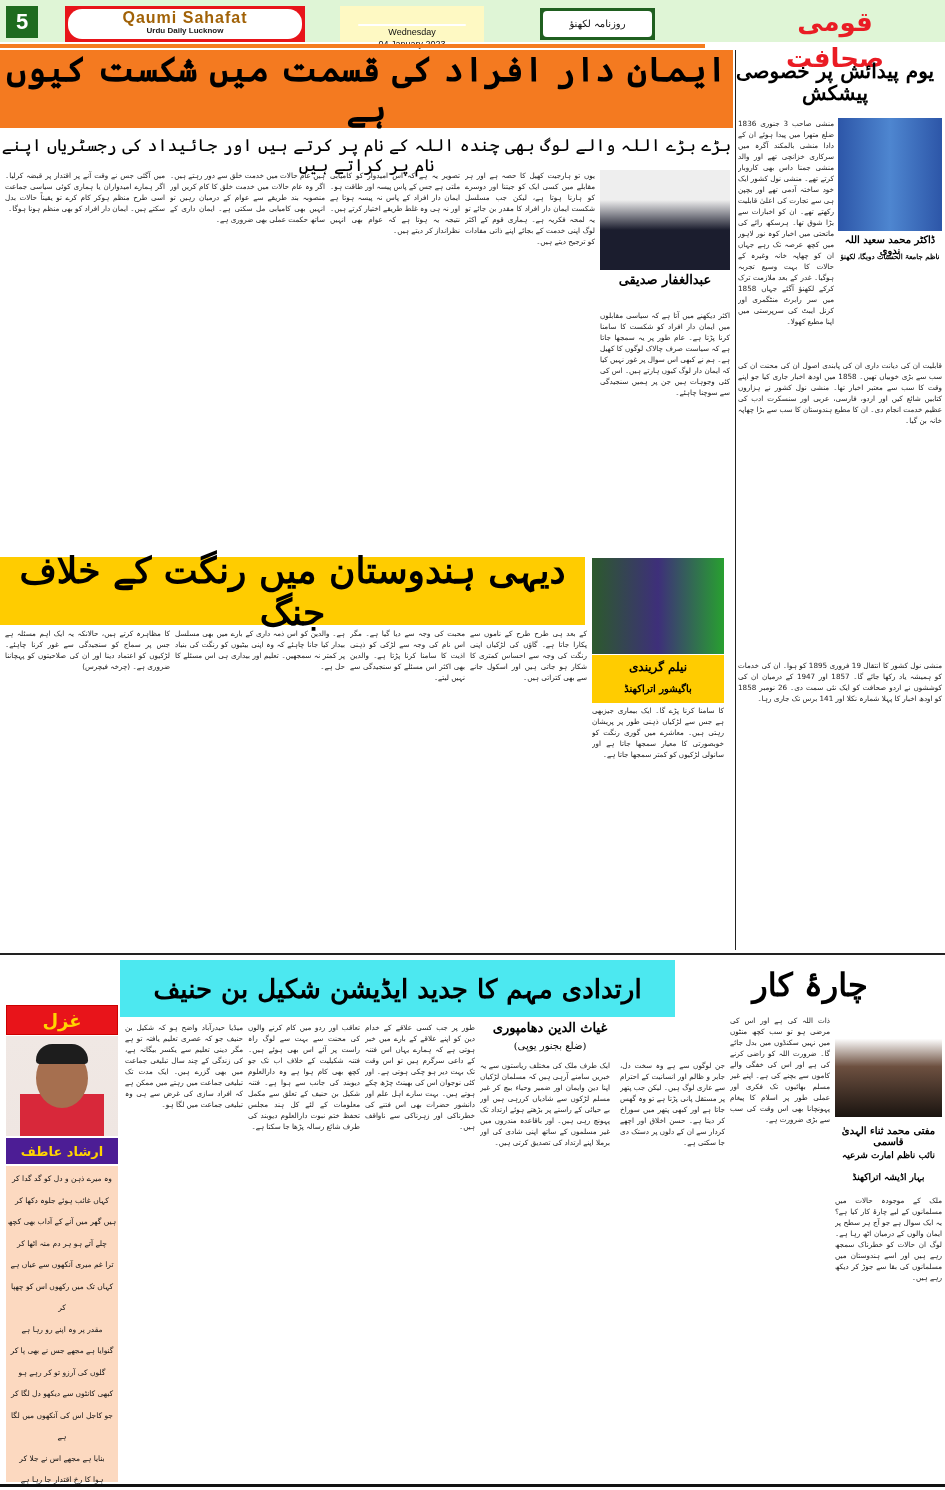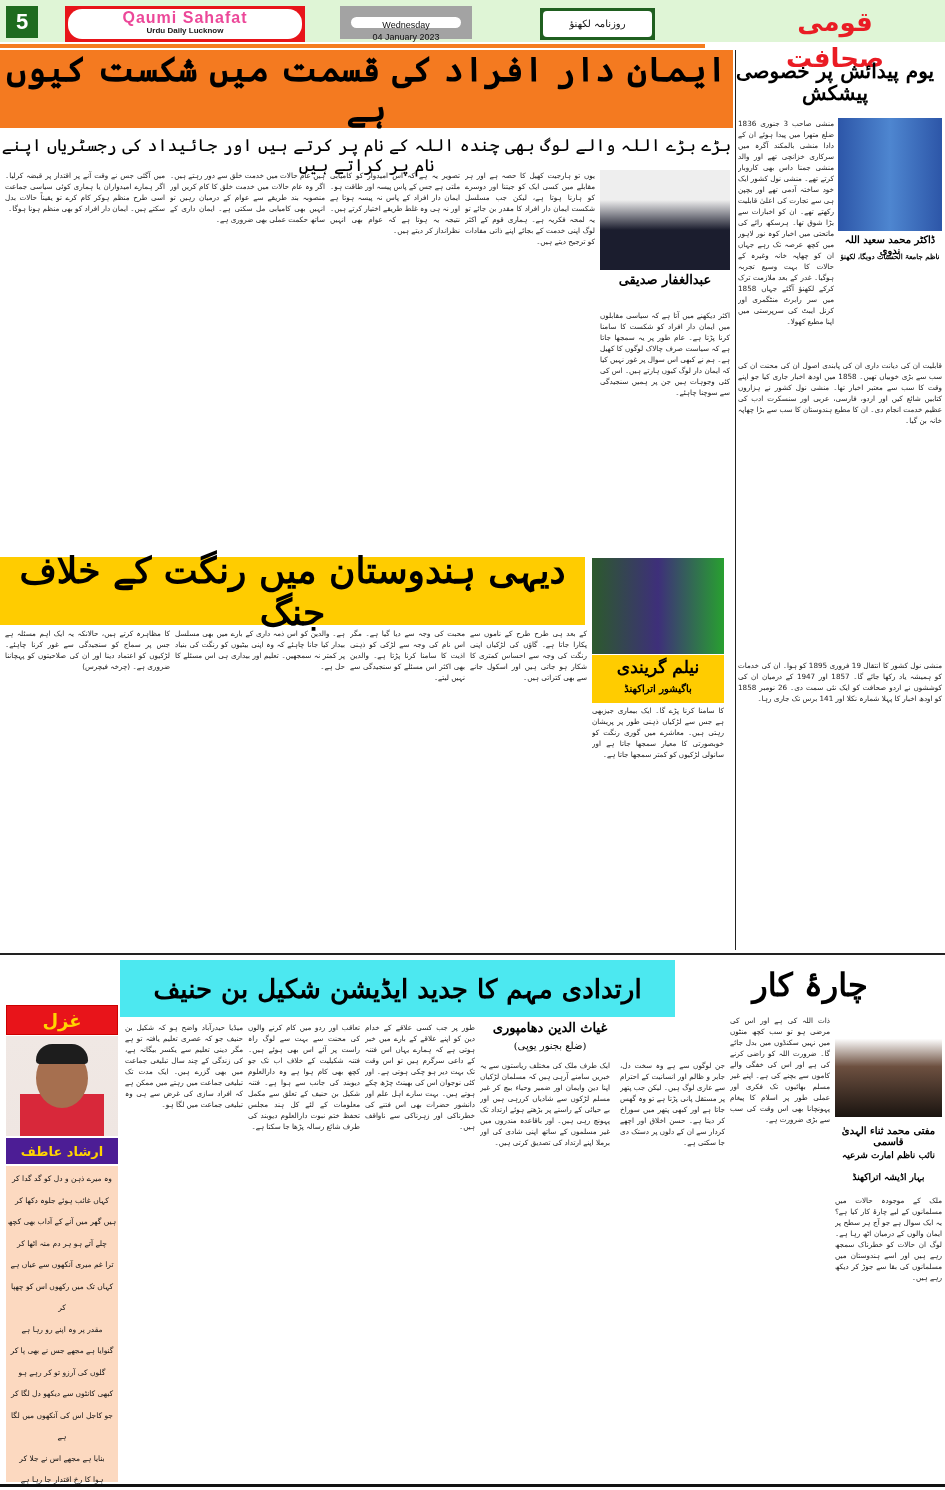--- a/index.html
+++ b/index.html
@@ -3,23 +3,23 @@
 <meta charset="utf-8">
 <style>
 *{box-sizing:border-box;margin:0;padding:0}
 body{width:945px;height:1490px;background:#fff;font-family:"DejaVu Sans",sans-serif;position:relative;overflow:hidden;color:#111}
 .abs{position:absolute}
 
 #mast{left:0;top:0;width:945px;height:42px;background:#dff5d6}
 #pageno{left:6px;top:6px;width:32px;height:32px;background:#1f6b1f;color:#fff;font:bold 22px "Liberation Sans",sans-serif;display:flex;align-items:center;justify-content:center}
 #titlebox{left:65px;top:6px;width:240px;height:36px;background:#e8141a;padding:3px}
 #titlebox .pill{width:100%;height:100%;background:#fff;border-radius:14px;text-align:center}
-#titlebox .t1{font:bold 16px "Liberation Sans",sans-serif;line-height:17px;color:#ec4899;letter-spacing:1px}
+#titlebox .t1{font:bold 16px "Liberation Sans",sans-serif;line-height:17px;color:#a16207;letter-spacing:1px}
 #titlebox .t2{font:bold 8px "Liberation Sans",sans-serif;color:#1a1a1a}
-#datebox{left:340px;top:6px;width:132px;height:33px;background:#a3a3a3;padding:11px}
+#datebox{left:340px;top:6px;width:144px;height:33px;background:#fef9c3;padding:18px}
 #datebox .pill{width:100%;height:100%;background:#fff;border-radius:12px;text-align:center;font:9px "Liberation Sans",sans-serif;line-height:12px;padding-top:2px}
 #urdubox{left:540px;top:8px;width:115px;height:32px;background:#1f5f1f;padding:3px}
 #urdubox .pill{width:100%;height:100%;background:#fff;border-radius:4px;text-align:center;font:10px "DejaVu Serif",serif;line-height:26px;direction:rtl}
 #logo{left:745px;top:4px;width:180px;height:36px;color:#ea1c24;font:bold 26px "DejaVu Sans",sans-serif;direction:rtl;text-align:center;line-height:36px}
 #orange-rule{left:0;top:44px;width:705px;height:4px;background:#f57c20}
 
 .hl{font-family:"DejaVu Serif",serif;direction:rtl;text-align:center;color:#000;font-weight:bold;display:flex;align-items:center;justify-content:center}
 #hl1{left:0;top:50px;width:733px;height:78px;background:#f47a20;font-size:34px}
 #hl1sub{left:0;top:140px;width:733px;height:30px;font-size:17px;font-weight:normal}
 #hl2{left:0;top:557px;width:585px;height:68px;background:#ffcc00;font-size:36px}
@@ -80,21 +80,21 @@
 <div class="abs photo" style="left:838px;top:118px;width:104px;height:113px;background:linear-gradient(90deg,#2d56a8,#4e86d0 50%,#2d56a8)"></div>
 <div class="abs cap" style="left:836px;top:234px;width:108px;height:18px;font-size:10px">ڈاکٹر محمد سعید اللہ ندوی</div>
 <div class="abs cap" style="left:836px;top:252px;width:108px;height:14px;font-size:7px">ناظم جامعۃ الحسنات دوبگا، لکھنؤ</div>
 <div class="abs col" style="left:738px;top:360px;width:204px;height:300px">قابلیت ان کی دیانت داری ان کی پابندی اصول ان کی محنت ان کی سب سے بڑی خوبیاں تھیں۔ 1858 میں اودھ اخبار جاری کیا جو اپنے وقت کا سب سے معتبر اخبار تھا۔ منشی نول کشور نے ہزاروں کتابیں شائع کیں اور اردو، فارسی، عربی اور سنسکرت ادب کی عظیم خدمت انجام دی۔ ان کا مطبع ہندوستان کا سب سے بڑا چھاپہ خانہ بن گیا۔</div>
 <div class="abs col" style="left:738px;top:660px;width:204px;height:290px">منشی نول کشور کا انتقال 19 فروری 1895 کو ہوا۔ ان کی خدمات کو ہمیشہ یاد رکھا جائے گا۔ 1857 اور 1947 کے درمیان ان کی کوششوں نے اردو صحافت کو ایک نئی سمت دی۔ 26 نومبر 1858 کو اودھ اخبار کا پہلا شمارہ نکلا اور 141 برس تک جاری رہا۔</div>
 <div class="abs rule" style="left:735px;top:50px;width:1px;height:900px"></div>
 
 <div id="hl2" class="abs hl">دیہی ہندوستان میں رنگت کے خلاف جنگ</div>
 <div class="abs photo" style="left:592px;top:558px;width:132px;height:96px;background:linear-gradient(90deg,#2c5a2c,#3e2f7a 50%,#28a030)"></div>
 <div class="abs" style="left:592px;top:655px;width:132px;height:48px;background:#ffcc00">
-  <div class="cap" style="font-size:17px;line-height:24px">نیلم گریندی</div>
+  <div class="cap" style="font-size:12px;line-height:24px">نیلم گریندی</div>
   <div class="cap" style="font-size:10px;line-height:20px">باگیشور اتراکھنڈ</div>
 </div>
 <div class="abs col" style="left:592px;top:705px;width:132px;height:245px">کا سامنا کرنا پڑے گا۔ ایک بیماری جیزبھی ہے جس سے لڑکیاں ذہنی طور پر پریشان رہتی ہیں۔ معاشرے میں گوری رنگت کو خوبصورتی کا معیار سمجھا جاتا ہے اور سانولی لڑکیوں کو کمتر سمجھا جاتا ہے۔</div>
 <div class="abs col" style="left:470px;top:628px;width:117px;height:322px">کے بعد ہی طرح طرح کے ناموں سے پکارا جاتا ہے۔ گاؤں کی لڑکیاں اپنی رنگت کی وجہ سے احساس کمتری کا شکار ہو جاتی ہیں اور اسکول جانے سے بھی کتراتی ہیں۔</div>
 <div class="abs col" style="left:350px;top:628px;width:115px;height:322px">محبت کی وجہ سے دیا گیا ہے۔ مگر اس نام کی وجہ سے لڑکی کو ذہنی اذیت کا سامنا کرنا پڑتا ہے۔ والدین بھی اکثر اس مسئلے کو سنجیدگی سے نہیں لیتے۔</div>
 <div class="abs col" style="left:175px;top:628px;width:170px;height:322px">ہے۔ والدین کو اس ذمہ داری کے بارے میں بھی مسلسل بیدار کیا جانا چاہئے کہ وہ اپنی بیٹیوں کو رنگت کی بنیاد پر کمتر نہ سمجھیں۔ تعلیم اور بیداری ہی اس مسئلے کا حل ہے۔</div>
 <div class="abs col" style="left:5px;top:628px;width:165px;height:322px">کا مظاہرہ کرتے ہیں، حالانکہ یہ ایک اہم مسئلہ ہے جس پر سماج کو سنجیدگی سے غور کرنا چاہئے۔ لڑکیوں کو اعتماد دینا اور ان کی صلاحیتوں کو پہچاننا ضروری ہے۔ (چرخہ فیچرس)</div>
 <div class="abs rule" style="left:0;top:953px;width:945px;height:2px"></div>
 
 <div id="ghazal-title" class="abs">غزل</div>

